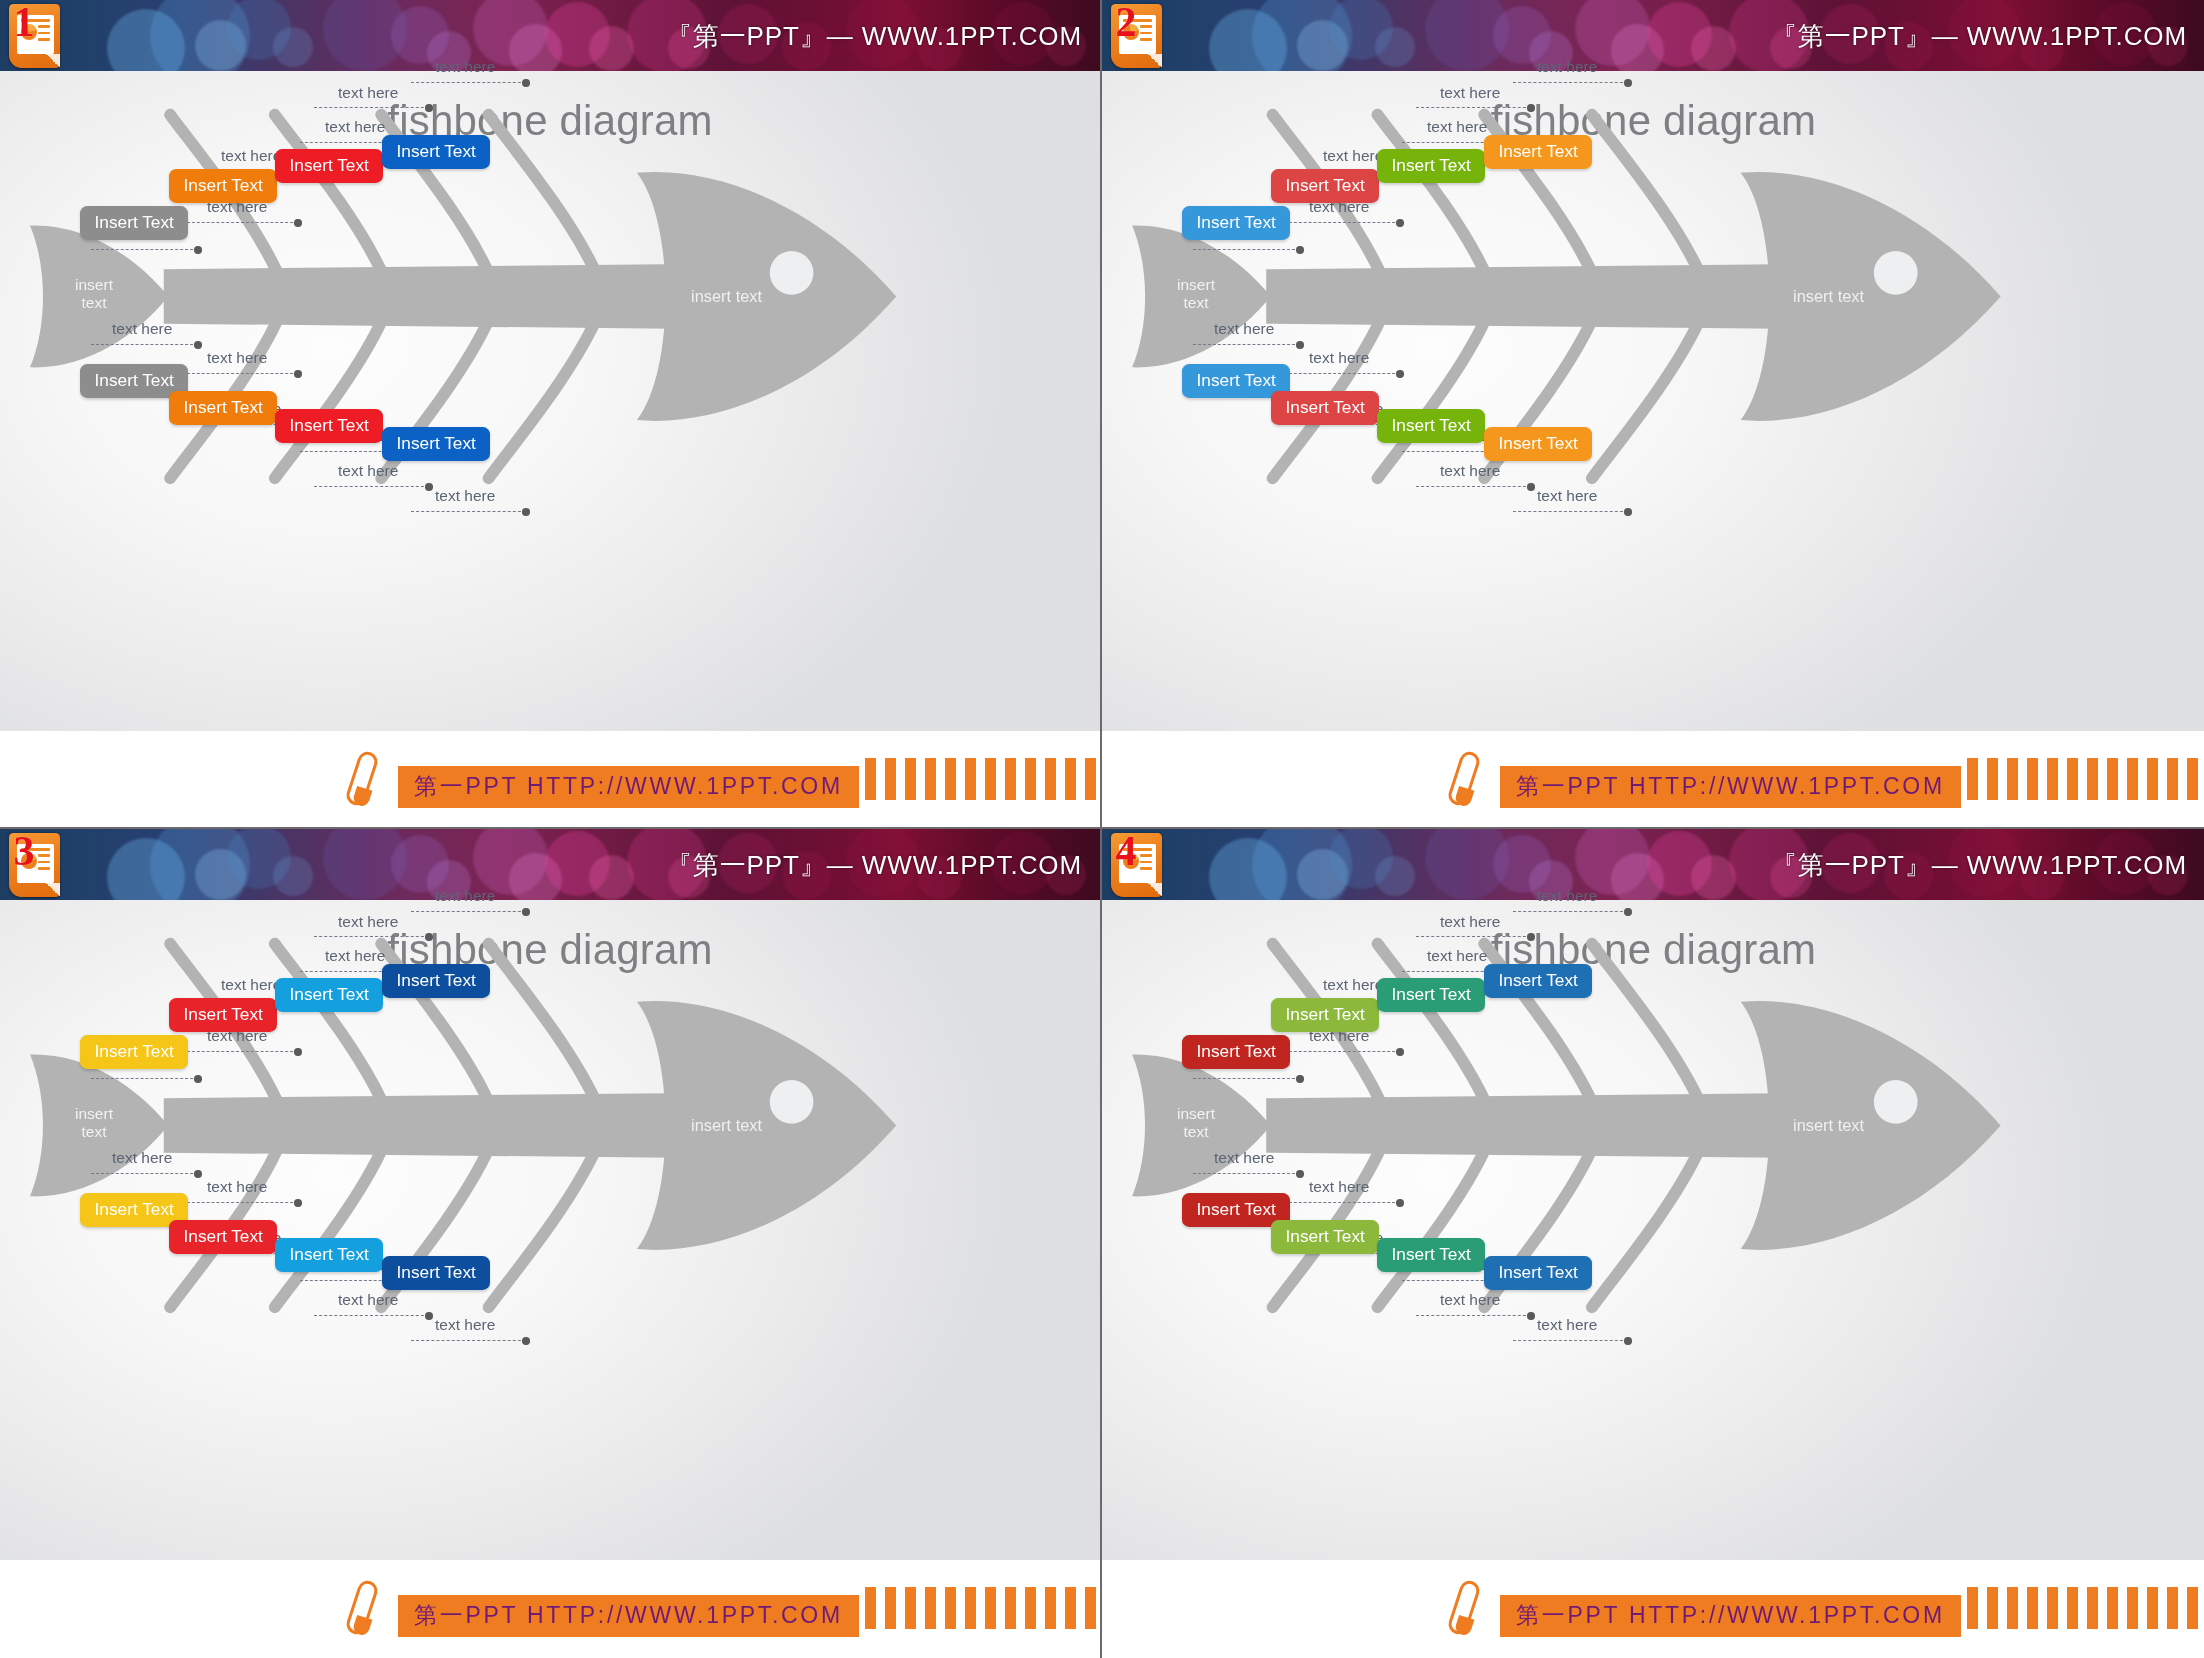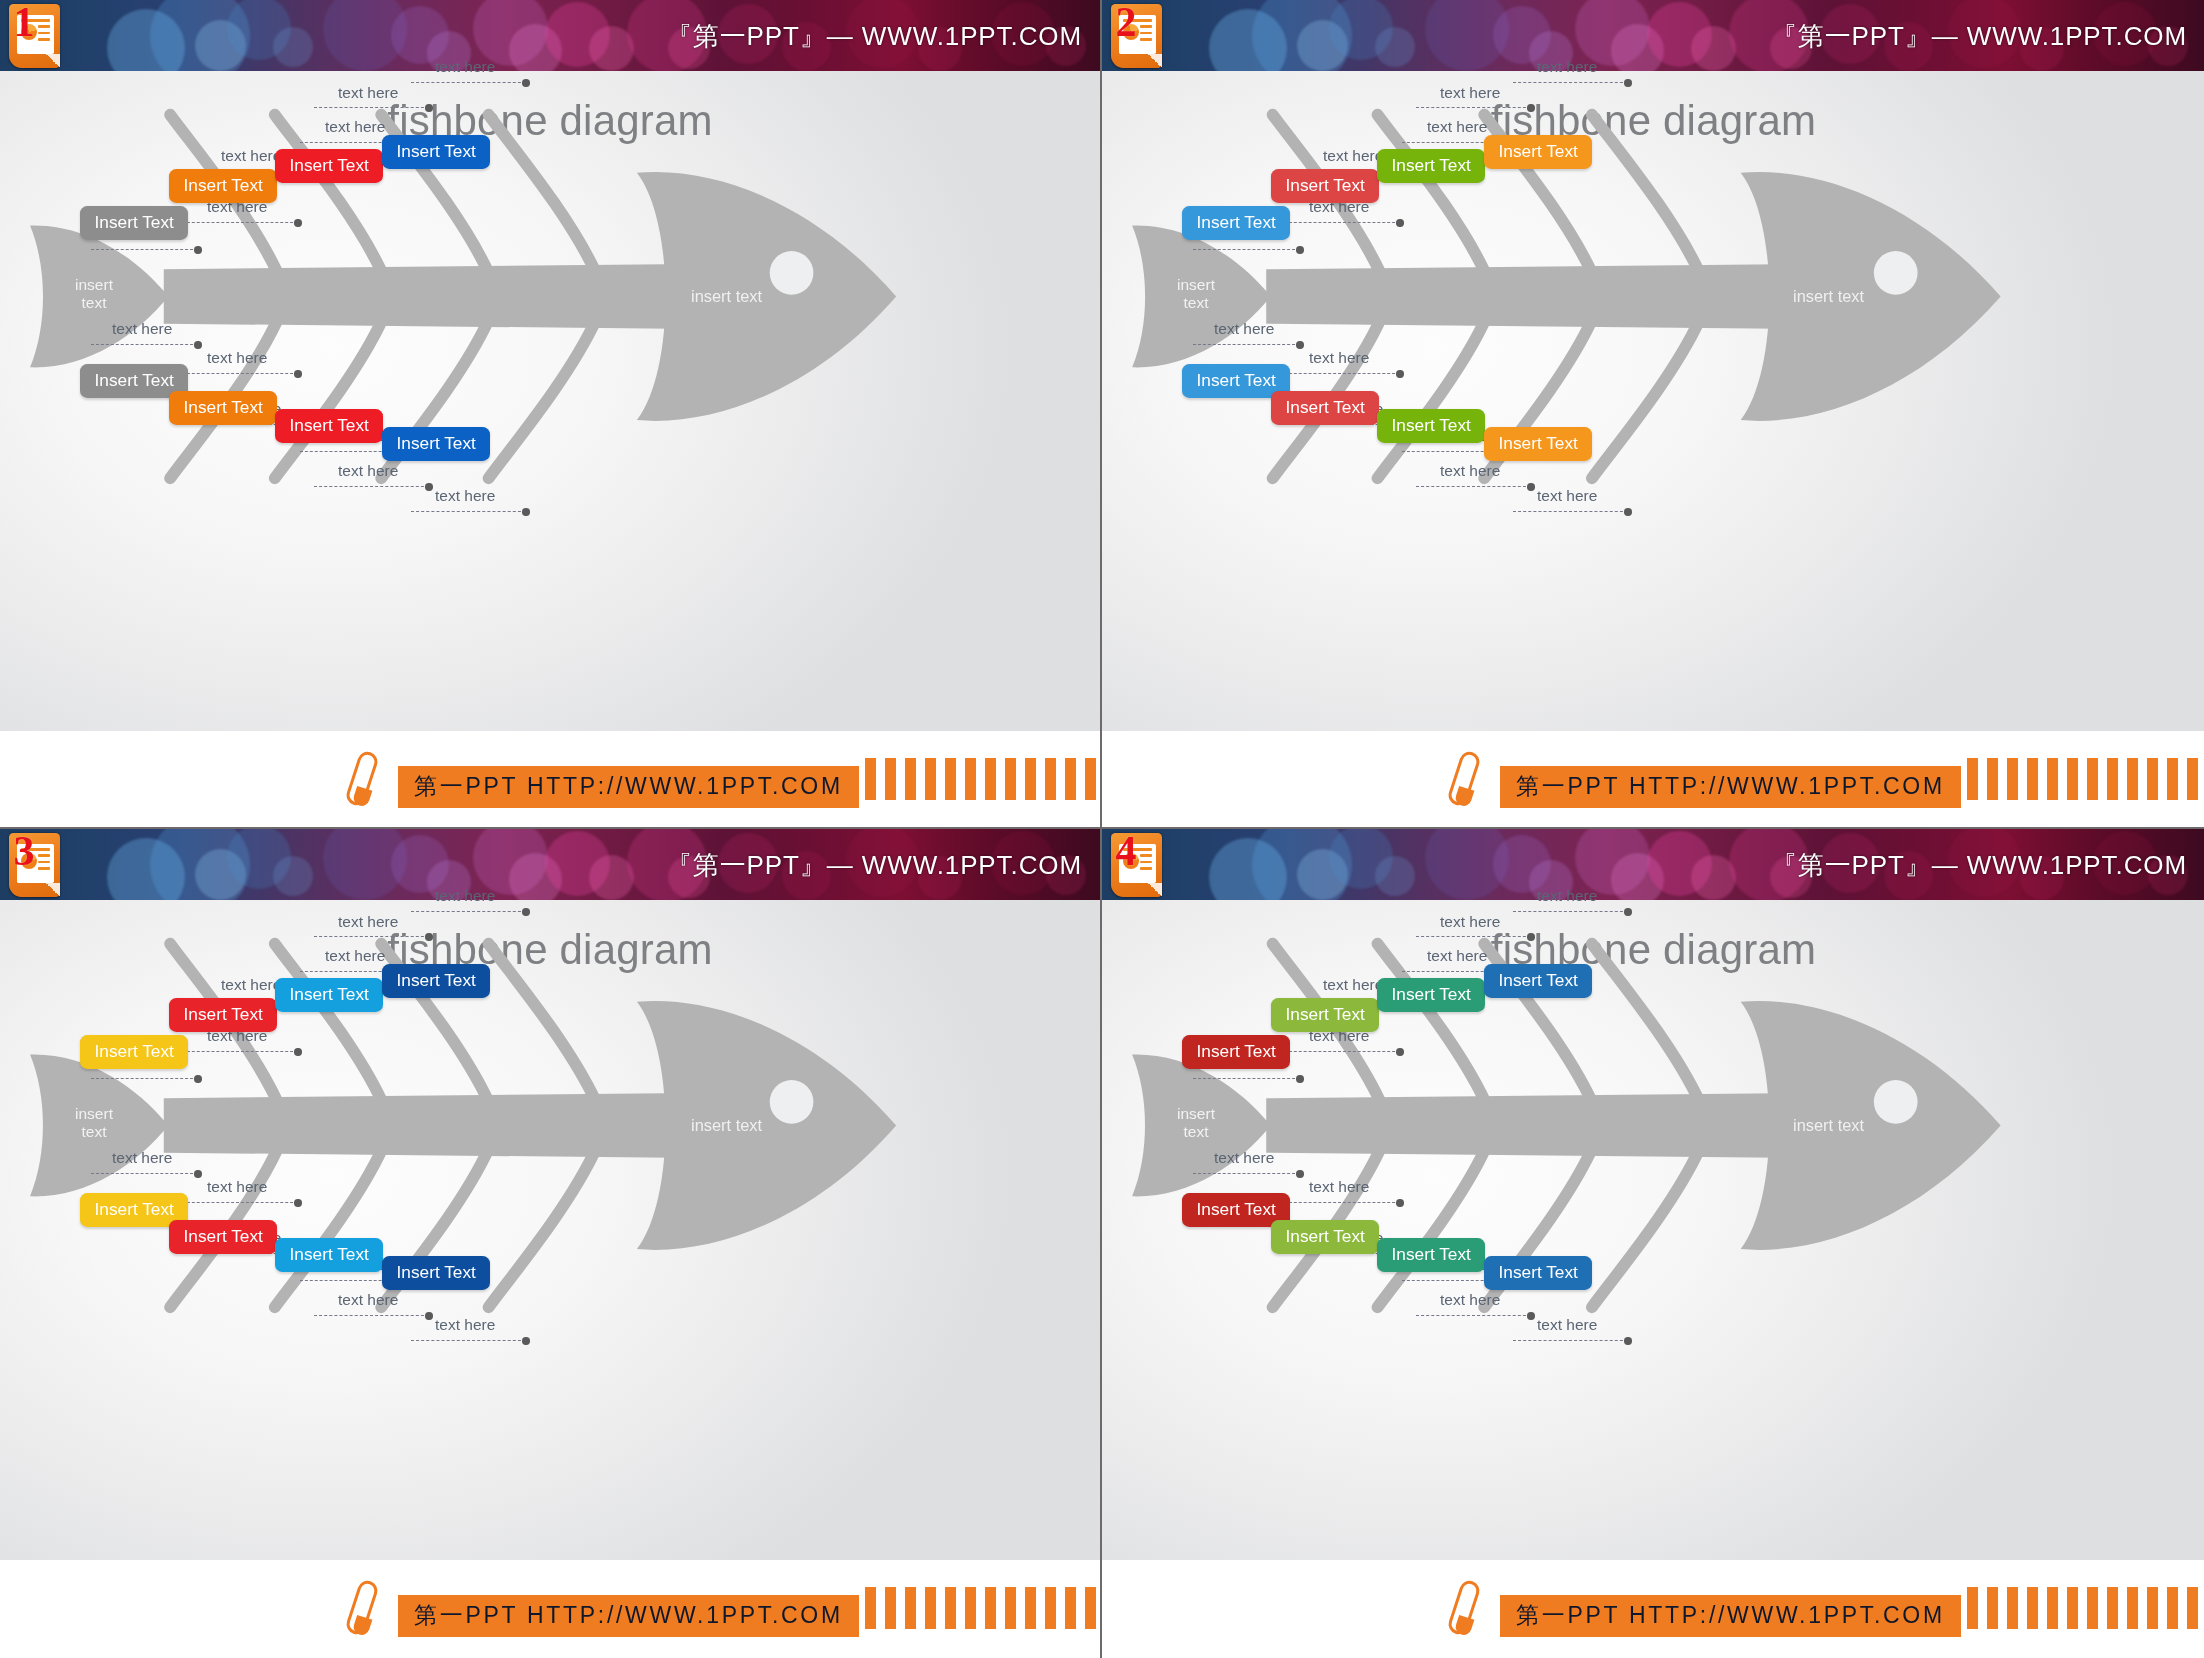--- a/index.html
+++ b/index.html
@@ -168,21 +168,21 @@
   .pen-tip {
     position:absolute; left:9px; top:38px;
     width:16.4px; height:18px;
     background:#f07c22;
     border-radius: 0 0 8.2px 8.2px;
     transform: rotate(18deg);
   }
   .ftr-bar {
     height:42px;
     background:#f07c22;
-    color:#0f172a;
+    color:#701a75;
     display:flex; align-items:center;
     padding:0 16.4px;
     font-size:23px; letter-spacing:2.7px;
     font-family:"Liberation Sans", sans-serif;
     margin-left:12.7px;
     white-space:nowrap;
     margin-top:16px;
   }
   .ftr-stripes {
     height:42px;

